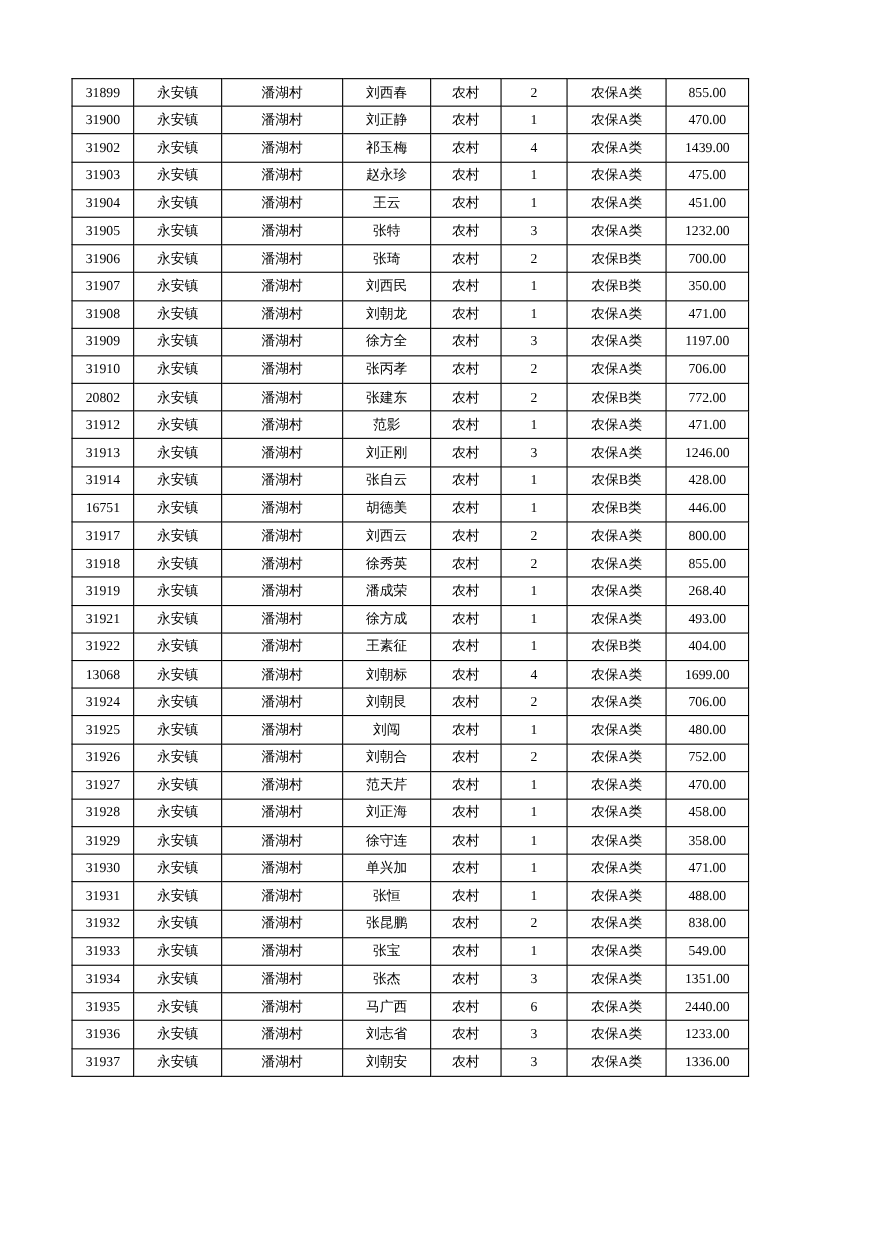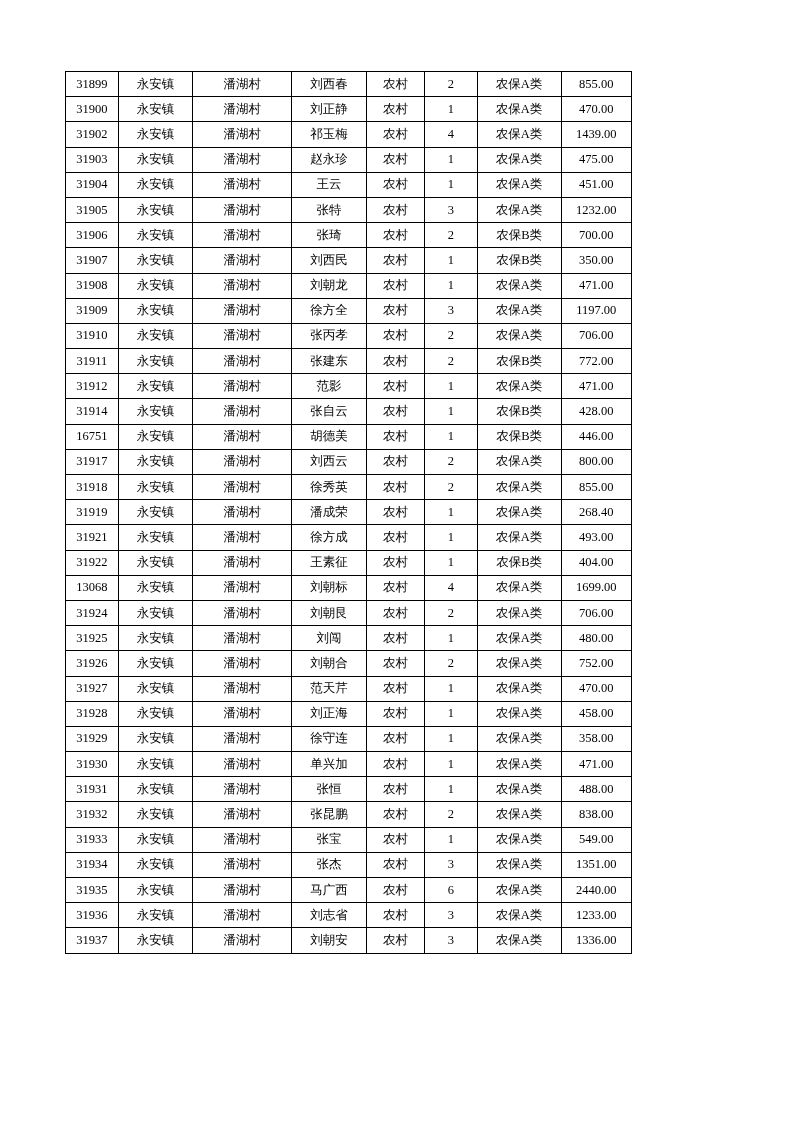--- a/index.html
+++ b/index.html
@@ -2,21 +2,21 @@
 <html><head>
 <meta charset="utf-8">
 <style>
   html, body {
     margin: 0;
     padding: 0;
     background: #ffffff;
   }
   .page {
     position: relative;
-    width: 632px;
+    width: 793px;
     height: 1122px;
     background: #ffffff;
     overflow: hidden;
     font-family: "Liberation Serif", serif;
   }
   table.data-table {
     position: absolute;
     left: 65px;
     top: 71px;
     border-collapse: collapse;
@@ -162,38 +162,48 @@
           <td>31910</td>
           <td>永安镇</td>
           <td>潘湖村</td>
           <td>张丙孝</td>
           <td>农村</td>
           <td>2</td>
           <td>农保A类</td>
           <td>706.00</td>
         </tr>
         <tr>
-          <td>31911</td>
+          <td>20802</td>
           <td>永安镇</td>
           <td>潘湖村</td>
           <td>张建东</td>
           <td>农村</td>
           <td>2</td>
           <td>农保B类</td>
           <td>772.00</td>
         </tr>
         <tr>
           <td>31912</td>
           <td>永安镇</td>
           <td>潘湖村</td>
           <td>范影</td>
           <td>农村</td>
           <td>1</td>
           <td>农保A类</td>
           <td>471.00</td>
+        </tr>
+        <tr>
+          <td>31913</td>
+          <td>永安镇</td>
+          <td>潘湖村</td>
+          <td>刘正刚</td>
+          <td>农村</td>
+          <td>3</td>
+          <td>农保A类</td>
+          <td>1246.00</td>
         </tr>
         <tr>
           <td>31914</td>
           <td>永安镇</td>
           <td>潘湖村</td>
           <td>张自云</td>
           <td>农村</td>
           <td>1</td>
           <td>农保B类</td>
           <td>428.00</td>

